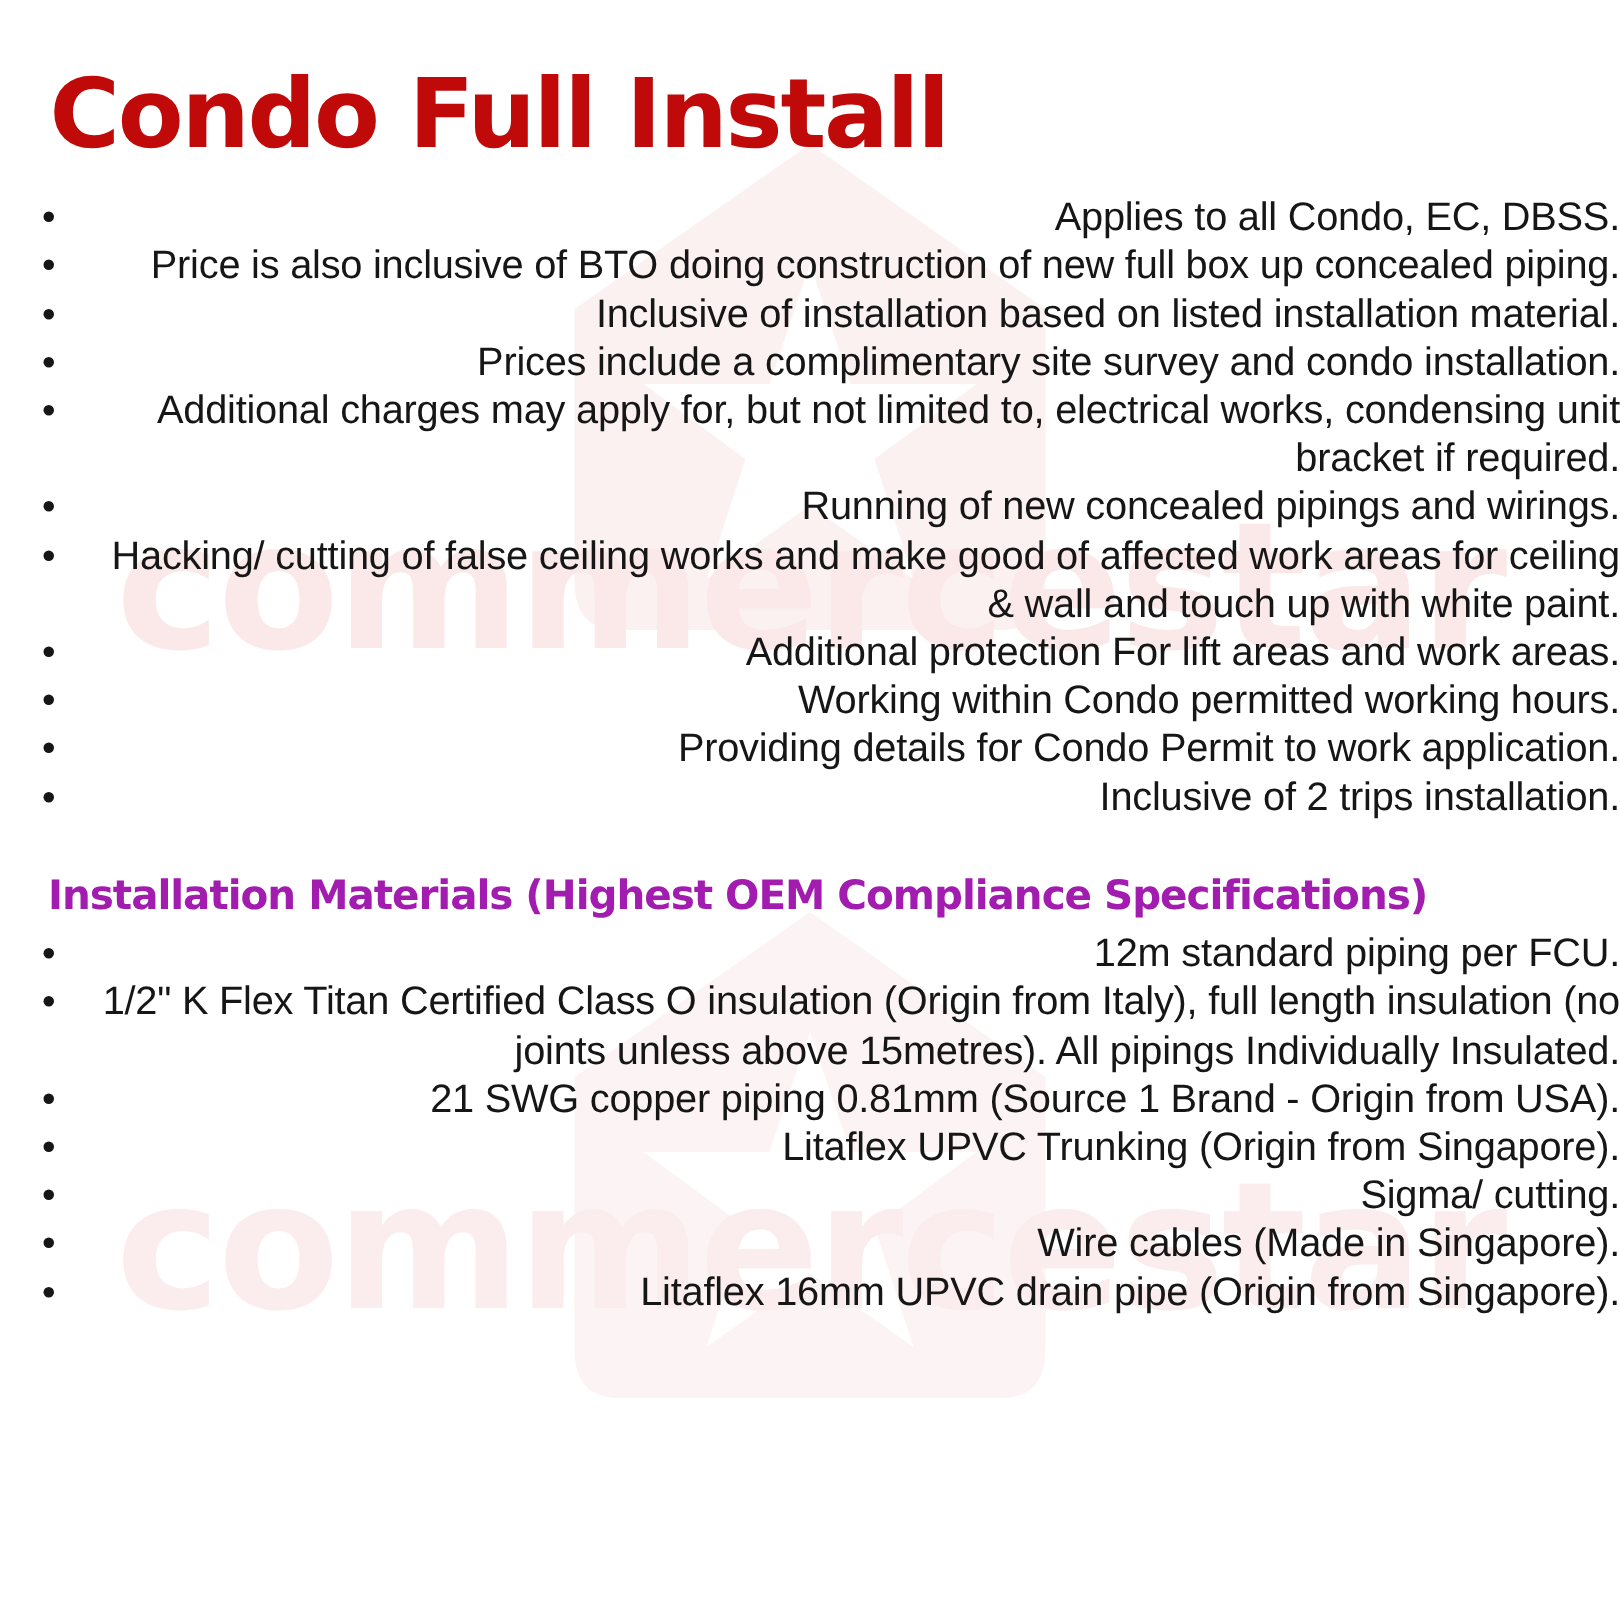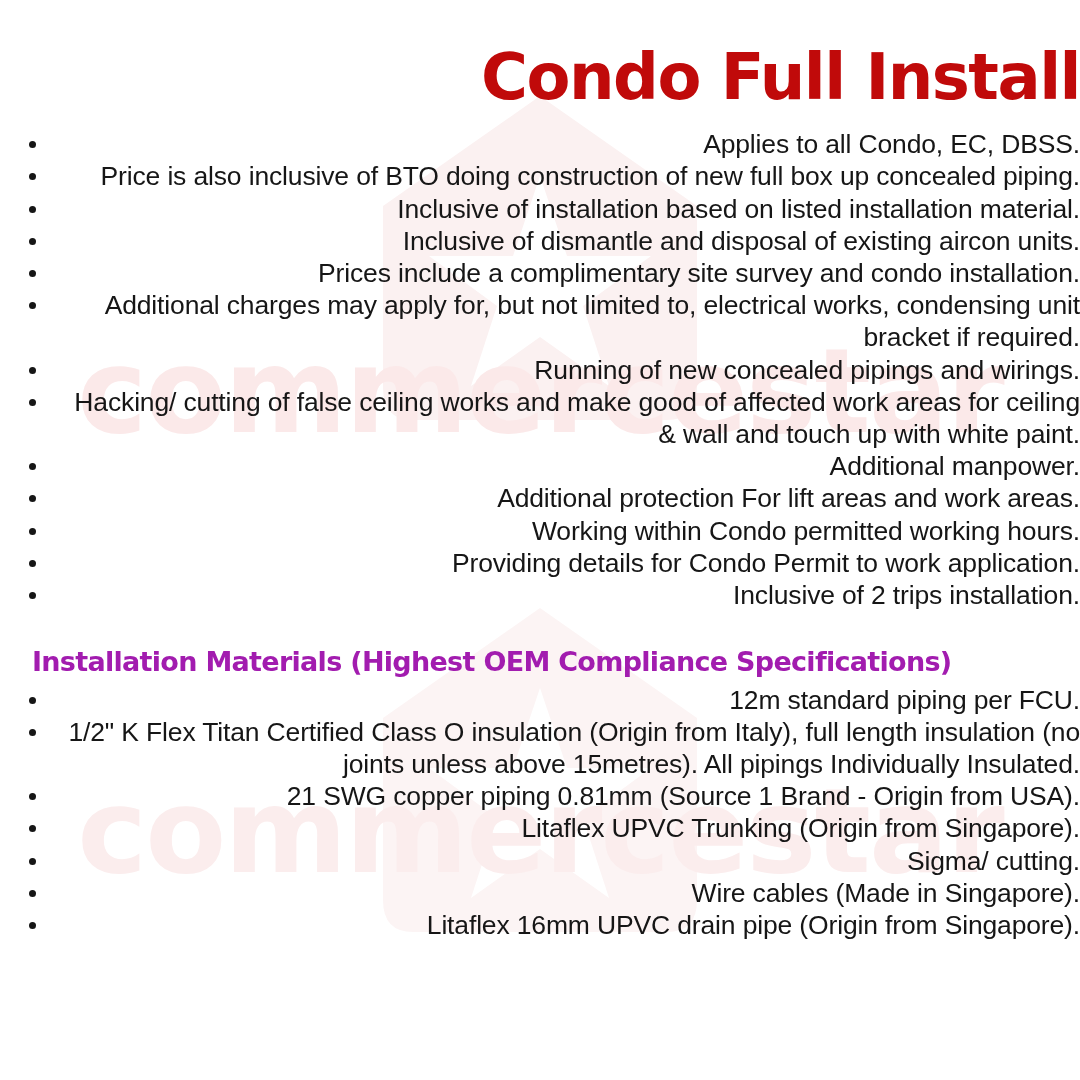--- a/index.html
+++ b/index.html
@@ -79,21 +79,20 @@
 
   #page-title {
     margin: 0;
     padding: 44px 0 0 33px;
     font-family: "DejaVu Sans", sans-serif;
     font-weight: 700;
     font-size: 64px;
     letter-spacing: -1.5px;
     color: #C00A0A;
     line-height: 1.05;
-    text-align: right;
   }
 
   ul.bullet-list {
     list-style: none;
     margin: 0;
     padding: 0;
   }
   ul.bullet-list li {
     position: relative;
     padding-left: 52px;
@@ -151,26 +150,24 @@
 </div>
 
 <div id="content">
 
   <h1 id="page-title">Condo Full Install</h1>
 
   <ul id="overview-list" class="bullet-list">
     <li>Applies to all Condo, EC, DBSS.</li>
     <li>Price is also inclusive of BTO doing construction of new full box up concealed piping.</li>
     <li>Inclusive of installation based on listed installation material.</li>
-    <li>Inclusive of dismantle and disposal of existing aircon units.</li>
     <li>Prices include a complimentary site survey and condo installation.</li>
     <li>Additional charges may apply for, but not limited to, electrical works, condensing unit bracket if required.</li>
     <li>Running of new concealed pipings and wirings.</li>
     <li>Hacking/ cutting of false ceiling works and make good of affected work areas for ceiling &amp; wall and touch up with white paint.</li>
-    <li>Additional manpower.</li>
     <li>Additional protection For lift areas and work areas.</li>
     <li>Working within Condo permitted working hours.</li>
     <li>Providing details for Condo Permit to work application.</li>
     <li>Inclusive of 2 trips installation.</li>
   </ul>
 
   <h2 id="materials-heading">Installation Materials (Highest OEM Compliance Specifications)</h2>
 
   <ul id="materials-list" class="bullet-list">
     <li>12m standard piping per FCU.</li>

